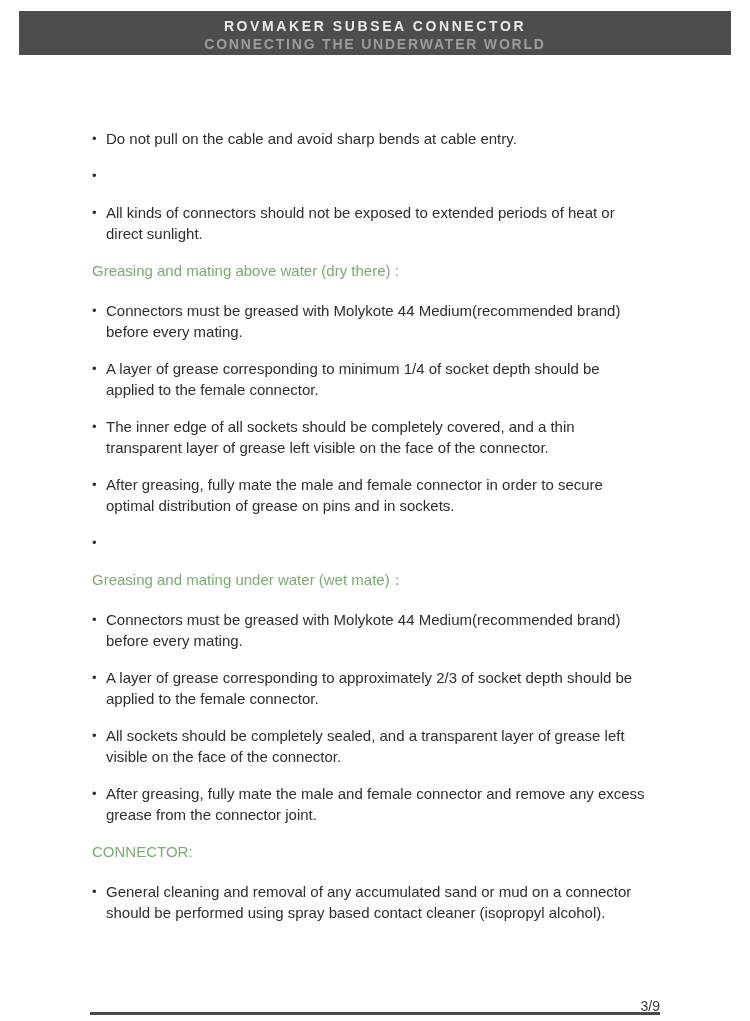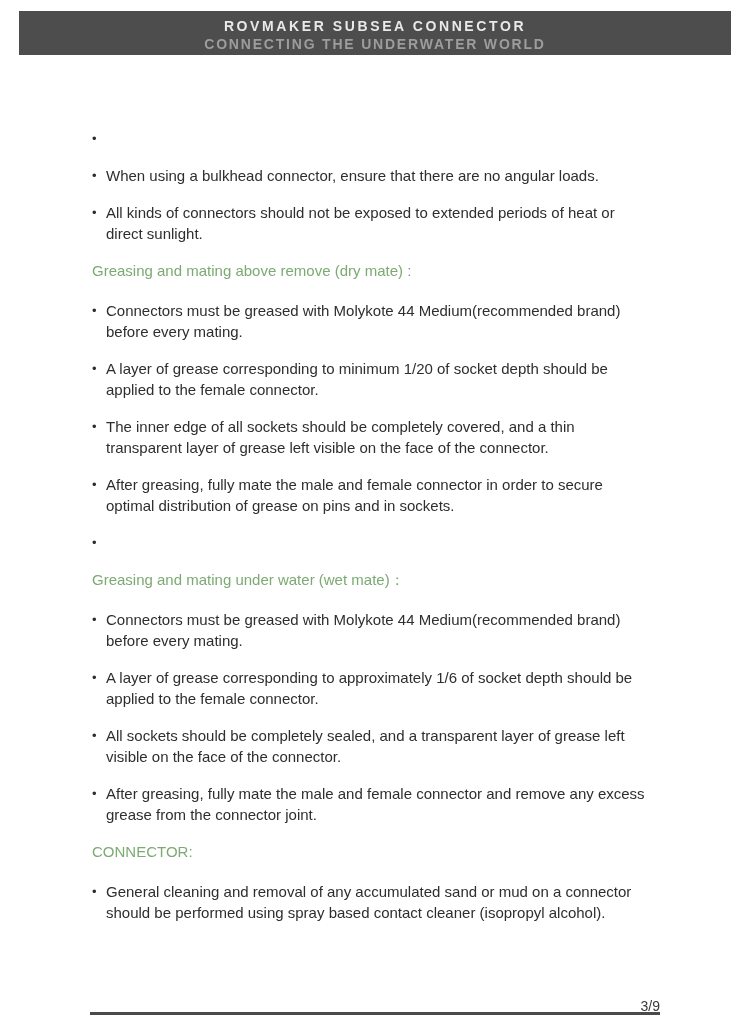--- a/index.html
+++ b/index.html
@@ -109,44 +109,44 @@
     <div class="banner-title">ROVMAKER SUBSEA CONNECTOR</div>
     <div class="banner-subtitle">CONNECTING THE UNDERWATER WORLD</div>
   </header>
 
   <main class="content">
 
     <section>
       <ul class="bullets">
         <li>
           <span class="marker">•</span>
-        </li>
-        <li>
-          <span class="marker">•</span>
-          <span class="txt">When using a bulkhead connector, ensure that there are no angular loads.</span>
+          <span class="txt">Do not pull on the cable and avoid sharp bends at cable entry.</span>
+        </li>
+        <li>
+          <span class="marker">•</span>
         </li>
         <li>
           <span class="marker">•</span>
           <span class="txt">All kinds of connectors should not be exposed to extended periods of heat or
 direct sunlight.</span>
         </li>
       </ul>
     </section>
 
     <section>
-      <h2 class="section-heading">Greasing and mating above remove (dry mate) :</h2>
+      <h2 class="section-heading">Greasing and mating above water (dry there) :</h2>
       <ul class="bullets">
         <li>
           <span class="marker">•</span>
           <span class="txt">Connectors must be greased with Molykote 44 Medium(recommended brand)
 before every mating.</span>
         </li>
         <li>
           <span class="marker">•</span>
-          <span class="txt">A layer of grease corresponding to minimum 1/20 of socket depth should be
+          <span class="txt">A layer of grease corresponding to minimum 1/4 of socket depth should be
 applied to the female connector.</span>
         </li>
         <li>
           <span class="marker">•</span>
           <span class="txt">The inner edge of all sockets should be completely covered, and a thin
 transparent layer of grease left visible on the face of the connector.</span>
         </li>
         <li>
           <span class="marker">•</span>
           <span class="txt">After greasing, fully mate the male and female connector in order to secure
@@ -161,21 +161,21 @@
     <section>
       <h2 class="section-heading">Greasing and mating under water (wet mate)：</h2>
       <ul class="bullets">
         <li>
           <span class="marker">•</span>
           <span class="txt">Connectors must be greased with Molykote 44 Medium(recommended brand)
 before every mating.</span>
         </li>
         <li>
           <span class="marker">•</span>
-          <span class="txt">A layer of grease corresponding to approximately 1/6 of socket depth should be
+          <span class="txt">A layer of grease corresponding to approximately 2/3 of socket depth should be
 applied to the female connector.</span>
         </li>
         <li>
           <span class="marker">•</span>
           <span class="txt">All sockets should be completely sealed, and a transparent layer of grease left
 visible on the face of the connector.</span>
         </li>
         <li>
           <span class="marker">•</span>
           <span class="txt">After greasing, fully mate the male and female connector and remove any excess

